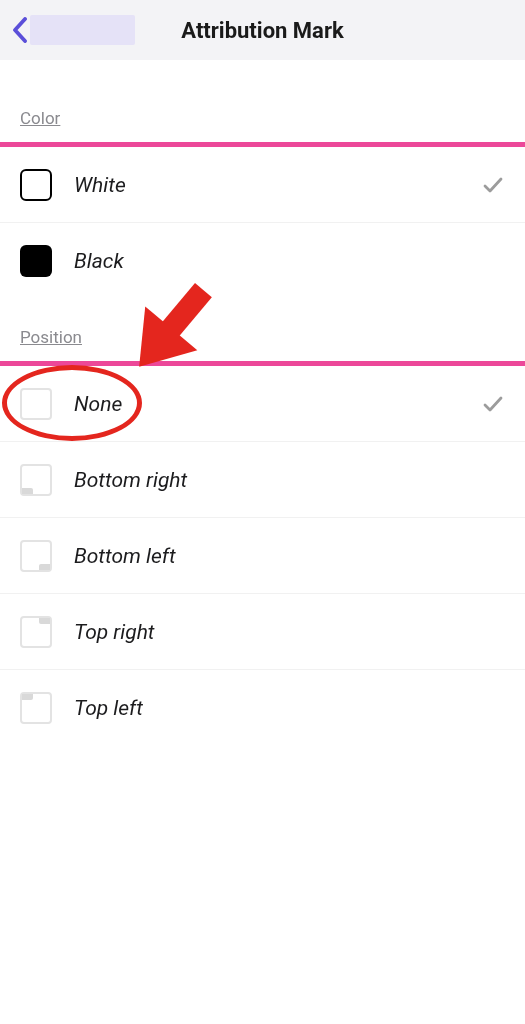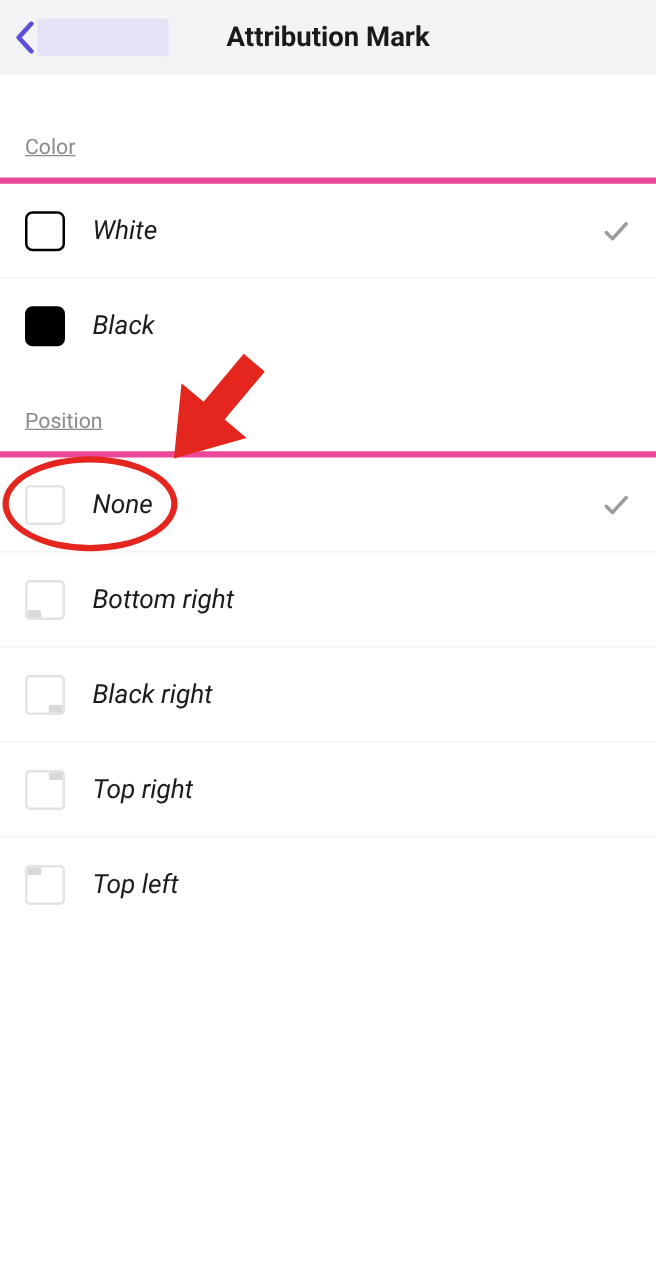--- a/index.html
+++ b/index.html
@@ -84,21 +84,21 @@
   <div class="row">
     <div class="pos bl">
         <div class="m"></div>
       </div>
     <div class="lbl">Bottom right</div>
   </div>
   <div class="row">
     <div class="pos br">
         <div class="m"></div>
       </div>
-    <div class="lbl">Black right</div>
+    <div class="lbl">Bottom left</div>
   </div>
   <div class="row">
     <div class="pos tr">
         <div class="m"></div>
       </div>
     <div class="lbl">Top right</div>
   </div>
   <div class="row">
     <div class="pos tl">
         <div class="m"></div>

